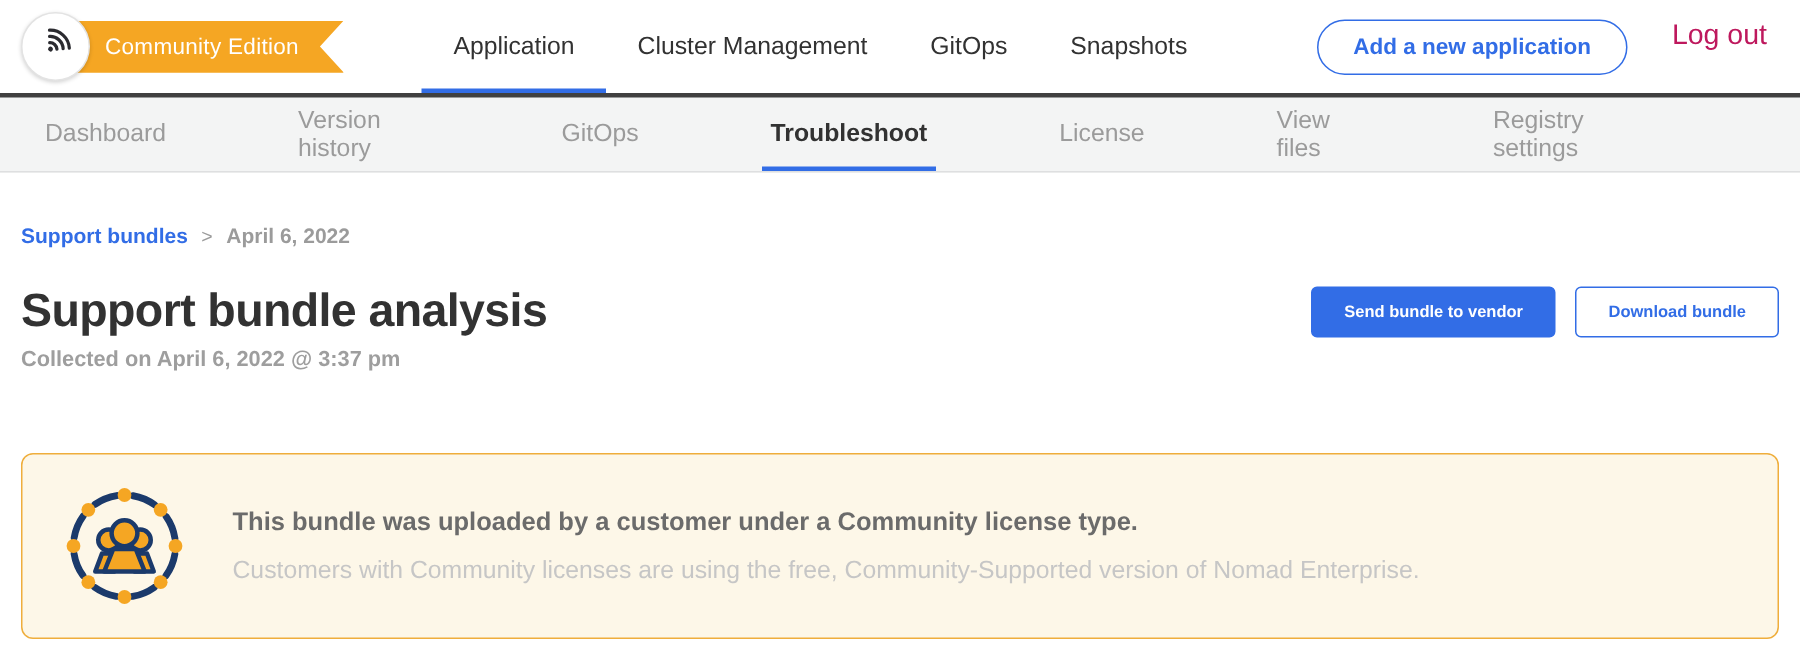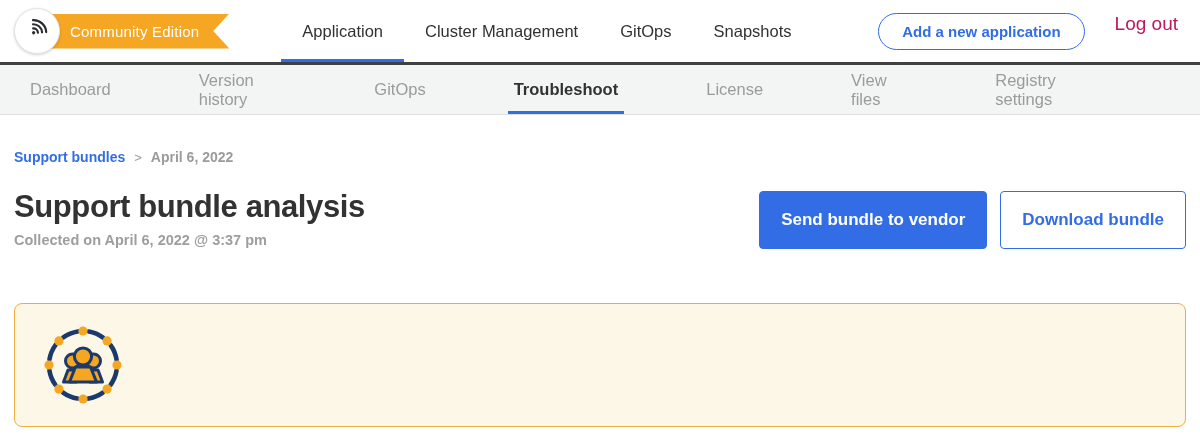--- a/index.html
+++ b/index.html
@@ -39,22 +39,22 @@
   .content { padding:0 14px; }
   .breadcrumb { margin-top:34px; display:flex; align-items:center; font-size:14px; font-weight:700; }
   .crumb-link { color:#326DE6; cursor:pointer; }
   .crumb-sep { color:#9B9B9B; margin:0 9px; font-weight:400; font-size:13px; }
   .crumb-current { color:#9B9B9B; }
 
   .headline-row { margin-top:24px; display:flex; justify-content:space-between; align-items:flex-start; }
   .page-title { font-size:31px; font-weight:700; color:#323232; letter-spacing:-.4px; }
   .collected { margin-top:7px; font-size:14.5px; font-weight:700; color:#9E9E9E; }
   .action-btns { display:flex; gap:13px; margin-top:2px; }
-  .btn { font-family:"Liberation Sans", sans-serif; font-size:17px; font-weight:700;
-    padding:18px 21px; border-radius:4px; cursor:pointer; }
+  .btn { font-family:"Liberation Sans", sans-serif; font-size:11px; font-weight:700;
+    padding:10px 21px; border-radius:4px; cursor:pointer; }
   .btn-primary { background:#326DE6; color:#fff; border:1px solid #326DE6; }
   .btn-outline { background:#fff; color:#326DE6; border:1px solid #326DE6; }
 
   
   .notice { margin-top:54px; border:1px solid #EFAE3C; background:#FDF7E8; border-radius:8px;
     padding:21px 28px; display:flex; align-items:center; gap:32px; }
   .notice-icon { flex:0 0 80px; height:80px; }
   .notice-title { font-size:17px; font-weight:700; color:#6B6B6B; }
   .notice-sub { margin-top:13px; font-size:16.5px; color:#C6C6C6; }
 </style>
@@ -137,15 +137,19 @@
         <g fill="#F5A623" stroke="#1B3A6B" stroke-width="3" stroke-linejoin="round">
           <circle cx="29.5" cy="36" r="7"></circle>
           <circle cx="50.5" cy="36" r="7"></circle>
           <path d="M20.5 57 L25 45 L34 45 L33.5 57 Z"></path>
           <path d="M46.5 57 L46 45 L55 45 L59.5 57 Z"></path>
           <circle cx="40" cy="31.5" r="8.6"></circle>
           <path d="M26.5 57 L32.5 42 L47.5 42 L53.5 57 Z"></path>
         </g>
       </svg>
     </div>
+    <div>
+      <div class="notice-title">This bundle was uploaded by a customer under a Community license type.</div>
+      <div class="notice-sub">Customers with Community licenses are using the free, Community-Supported version of Nomad Enterprise.</div>
+    </div>
   </section>
 
 </main>
 
 </body></html>

